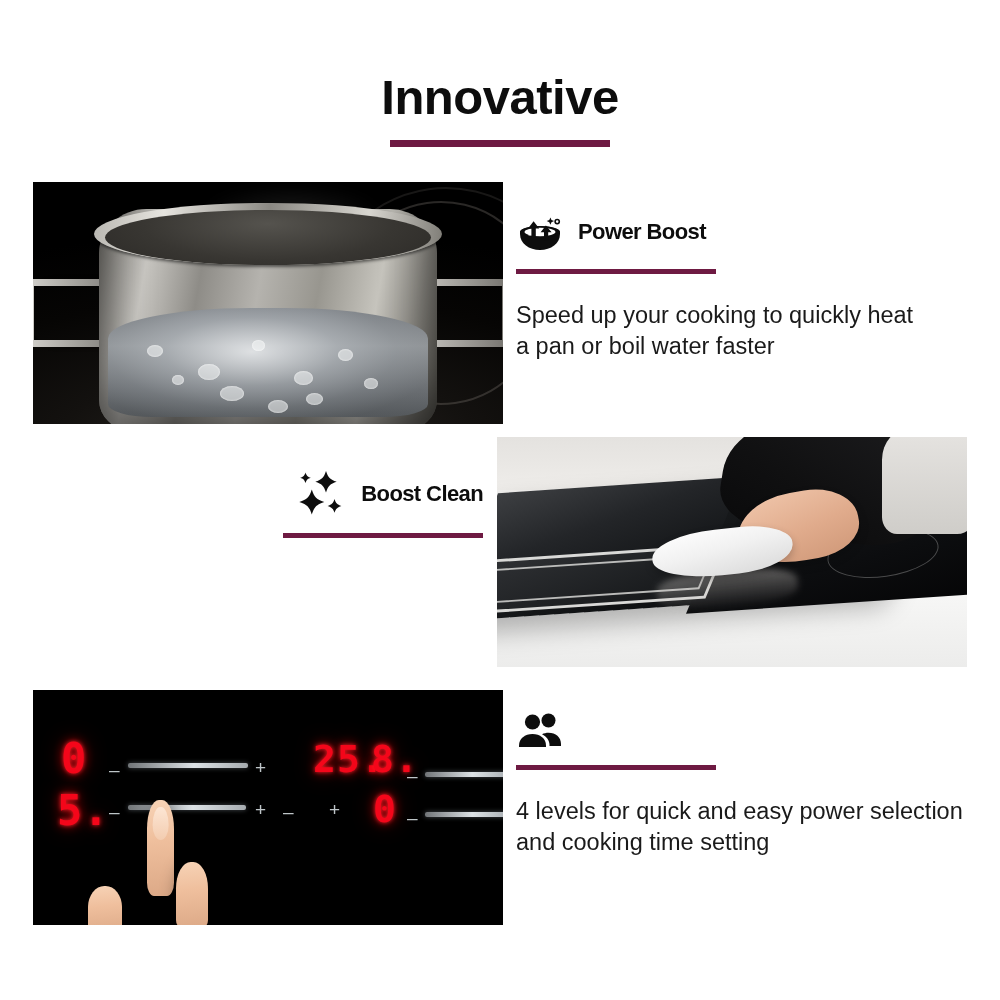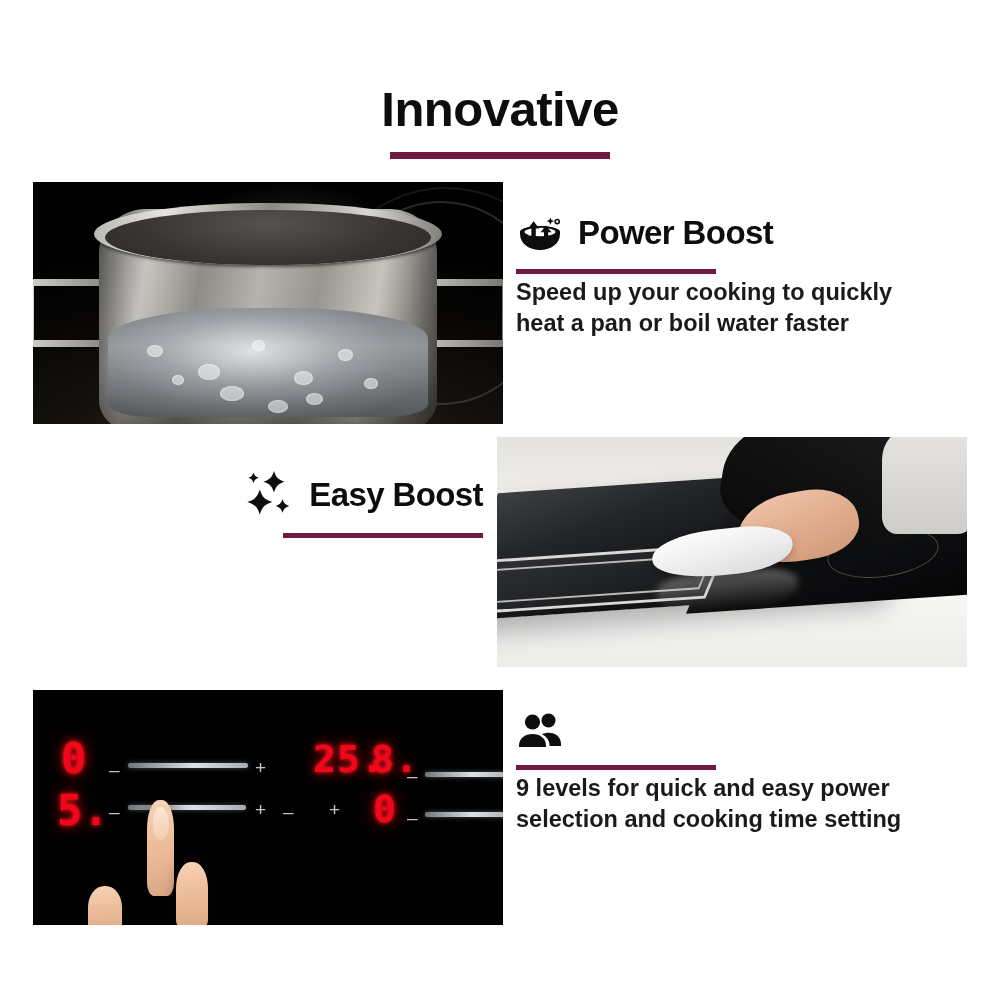--- a/index.html
+++ b/index.html
@@ -19,21 +19,21 @@
   
   .header {
     position: absolute;
     left: 0;
     top: 0;
     width: 1000px;
     height: 160px;
     text-align: center;
   }
   .page-title {
-    margin: 16px;
+    margin: 4px;
     padding-top: 68px;
     font-size: 49px;
     font-weight: 700;
     letter-spacing: -0.5px;
     color: #0d0d0d;
     line-height: 1.05;
   }
   .title-rule {
     width: 220px;
     height: 7px;
@@ -61,38 +61,38 @@
     gap: 14px;
   }
   .head-line.align-right {
     justify-content: flex-end;
   }
   .feat-icon {
     flex: 0 0 auto;
     display: block;
   }
   .feat-title {
-    font-size: 33px;
+    font-size: 22px;
     font-weight: 700;
     letter-spacing: -0.6px;
     color: #0d0d0d;
     white-space: nowrap;
     line-height: 1;
   }
   .feat-rule {
     height: 5px;
     background: #6e1a42;
     margin-top: 13px;
   }
   .feat-body {
-    margin-top: 3px;
+    margin-top: 26px;
     font-size: 23.5px;
     line-height: 1.33;
     color: #1a1a1a;
-    font-weight: 700;
+    font-weight: 400;
   }
   .txt-right { text-align: right; }
   .txt-left  { text-align: left; }
 
   
   .pot-scene {
     position: absolute;
     inset: 0;
     background:
       radial-gradient(120% 90% at 50% 110%, #2a2622 0%, #13110f 38%, #060504 70%, #000 100%);
@@ -442,21 +442,21 @@
   </div>
 
   <div class="text-block txt-right" style="left:110px; top:468px; width:373px;">
     <div class="head-line align-right">
       <svg class="feat-icon" width="54" height="52" viewBox="0 0 54 52" aria-hidden="true">
         <path fill="#0d0d0d" d="M12.5 4.5c1.1 3.3 2 4.2 5.3 5.3-3.3 1.1-4.2 2-5.3 5.3-1.1-3.3-2-4.2-5.3-5.3 3.3-1.1 4.2-2 5.3-5.3z"></path>
         <path fill="#0d0d0d" d="M33 3c2.2 6.7 4 8.5 10.7 10.7C37 15.9 35.2 17.7 33 24.4c-2.2-6.7-4-8.5-10.7-10.7C29 11.5 30.8 9.7 33 3z"></path>
         <path fill="#0d0d0d" d="M18.8 21.5c2.6 7.8 4.7 9.9 12.5 12.5-7.8 2.6-9.9 4.7-12.5 12.5-2.6-7.8-4.7-9.9-12.5-12.5 7.8-2.6 9.9-4.7 12.5-12.5z"></path>
         <path fill="#0d0d0d" d="M41.5 31c1.4 4.3 2.6 5.5 6.9 6.9-4.3 1.4-5.5 2.6-6.9 6.9-1.4-4.3-2.6-5.5-6.9-6.9 4.3-1.4 5.5-2.6 6.9-6.9z"></path>
       </svg>
-      <div class="feat-title">Easy Boost</div>
+      <div class="feat-title">Boost Clean</div>
     </div>
     <div class="feat-rule" style="width:200px; margin-left:auto;"></div>
   </div>
 </div>
 
 <div class="feature">
 
   <div class="photo" style="left:33px; top:690px; width:470px; height:235px;">
     <div class="panel-scene">
 
@@ -495,15 +495,15 @@
   <div class="text-block txt-left" style="left:516px; top:712px; width:452px;">
     <div class="head-line">
       <svg class="feat-icon" width="50" height="40" viewBox="0 0 50 40" aria-hidden="true">
         <circle cx="16.5" cy="10" r="7.6" fill="#0d0d0d"></circle>
         <path fill="#0d0d0d" d="M3 33.5c0-7 6-11.5 13.5-11.5S30 26.5 30 33.5V35H3z"></path>
         <circle cx="32.5" cy="8.5" r="7" fill="#0d0d0d"></circle>
         <path fill="#0d0d0d" d="M26 22.2c2-1 4.2-1.5 6.5-1.5 7.2 0 12.5 4.4 12.5 11.2V34H33.5v-1.2c0-4.4-2.9-8.2-7.5-10.6z"></path>
       </svg>
     </div>
     <div class="feat-rule" style="width:200px;"></div>
-    <div class="feat-body">9 levels for quick and easy power selection and cooking time setting</div>
+    <div class="feat-body">4 levels for quick and easy power selection and cooking time setting</div>
   </div>
 </div>
 
 </body></html>

